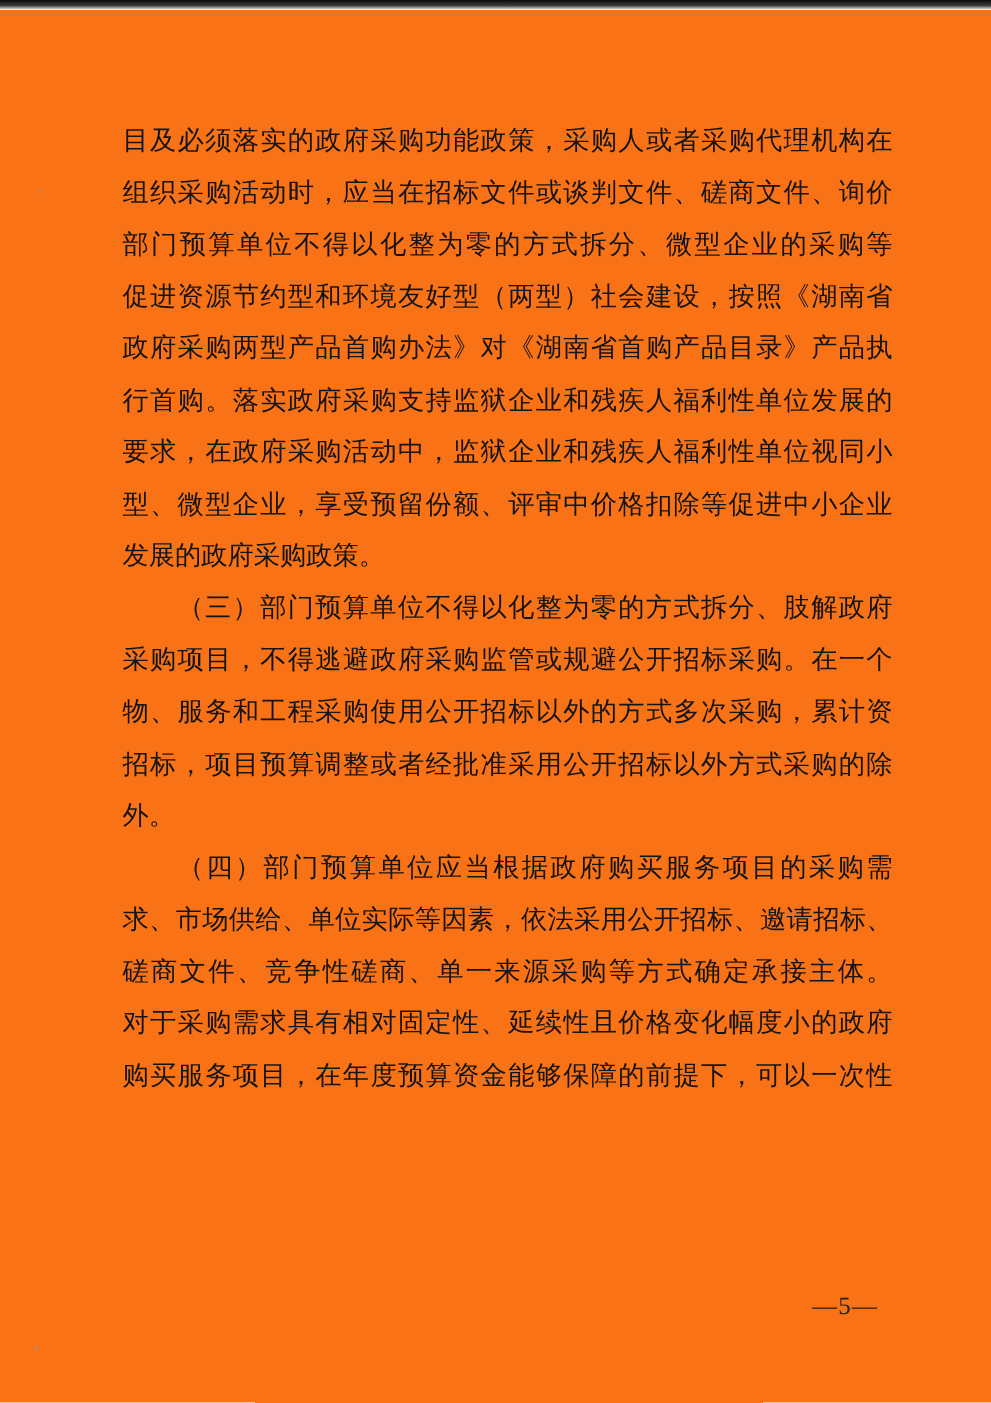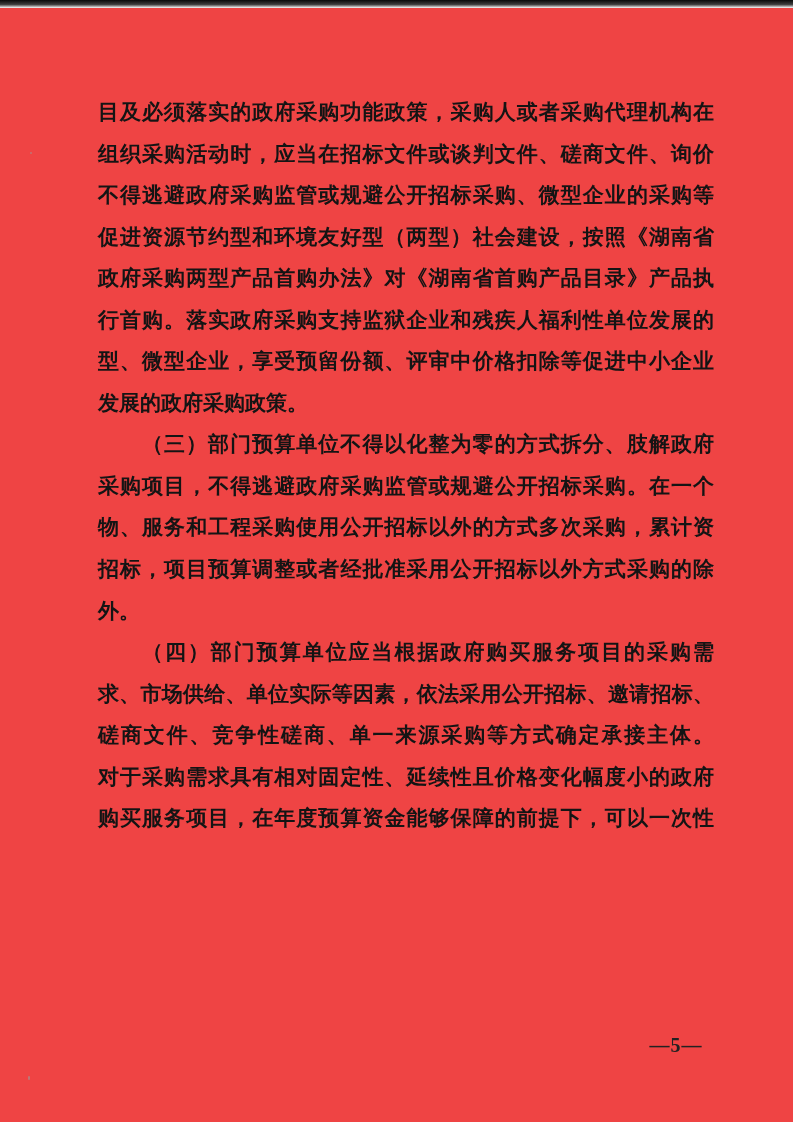--- a/index.html
+++ b/index.html
@@ -4,25 +4,24 @@
 <style>
   html, body {
     margin: 0;
     padding: 0;
     background: #ffffff;
   }
   .page {
     position: relative;
     width: 793px;
     height: 1122px;
-    background: #ef4444;
+    background: #f97316;
     overflow: hidden;
     font-family: "Liberation Serif", "DejaVu Serif", serif;
     color: #141414;
-    font-weight: bold;
   }
   
   .scan-top-edge {
     position: absolute;
     left: 0; top: 0;
     width: 100%; height: 8px;
     background: linear-gradient(to bottom, #0a0a0a 0%, #3c3c3c 55%, #bdbdbd 85%, #fefefe 100%);
   }
   .text-block {
     position: absolute;
@@ -72,24 +71,25 @@
 </style>
 </head>
 <body>
 
 <div class="page">
   <div class="scan-top-edge"></div>
 
   <main class="text-block">
     <p class="line">目及必须落实的政府采购功能政策，采购人或者采购代理机构在</p>
       <p class="line">组织采购活动时，应当在招标文件或谈判文件、磋商文件、询价</p>
-      <p class="line">不得逃避政府采购监管或规避公开招标采购、微型企业的采购等</p>
+      <p class="line">部门预算单位不得以化整为零的方式拆分、微型企业的采购等</p>
       <p class="line">促进资源节约型和环境友好型（两型）社会建设，按照《湖南省</p>
       <p class="line">政府采购两型产品首购办法》对《湖南省首购产品目录》产品执</p>
       <p class="line">行首购。落实政府采购支持监狱企业和残疾人福利性单位发展的</p>
+      <p class="line">要求，在政府采购活动中，监狱企业和残疾人福利性单位视同小</p>
       <p class="line">型、微型企业，享受预留份额、评审中价格扣除等促进中小企业</p>
       <p class="line no-stretch">发展的政府采购政策。</p>
       <p class="line indent">（三）部门预算单位不得以化整为零的方式拆分、肢解政府</p>
       <p class="line">采购项目，不得逃避政府采购监管或规避公开招标采购。在一个</p>
       <p class="line">物、服务和工程采购使用公开招标以外的方式多次采购，累计资</p>
       <p class="line">招标，项目预算调整或者经批准采用公开招标以外方式采购的除</p>
       <p class="line no-stretch">外。</p>
       <p class="line indent">（四）部门预算单位应当根据政府购买服务项目的采购需</p>
       <p class="line">求、市场供给、单位实际等因素，依法采用公开招标、邀请招标、</p>
       <p class="line">磋商文件、竞争性磋商、单一来源采购等方式确定承接主体。</p>

